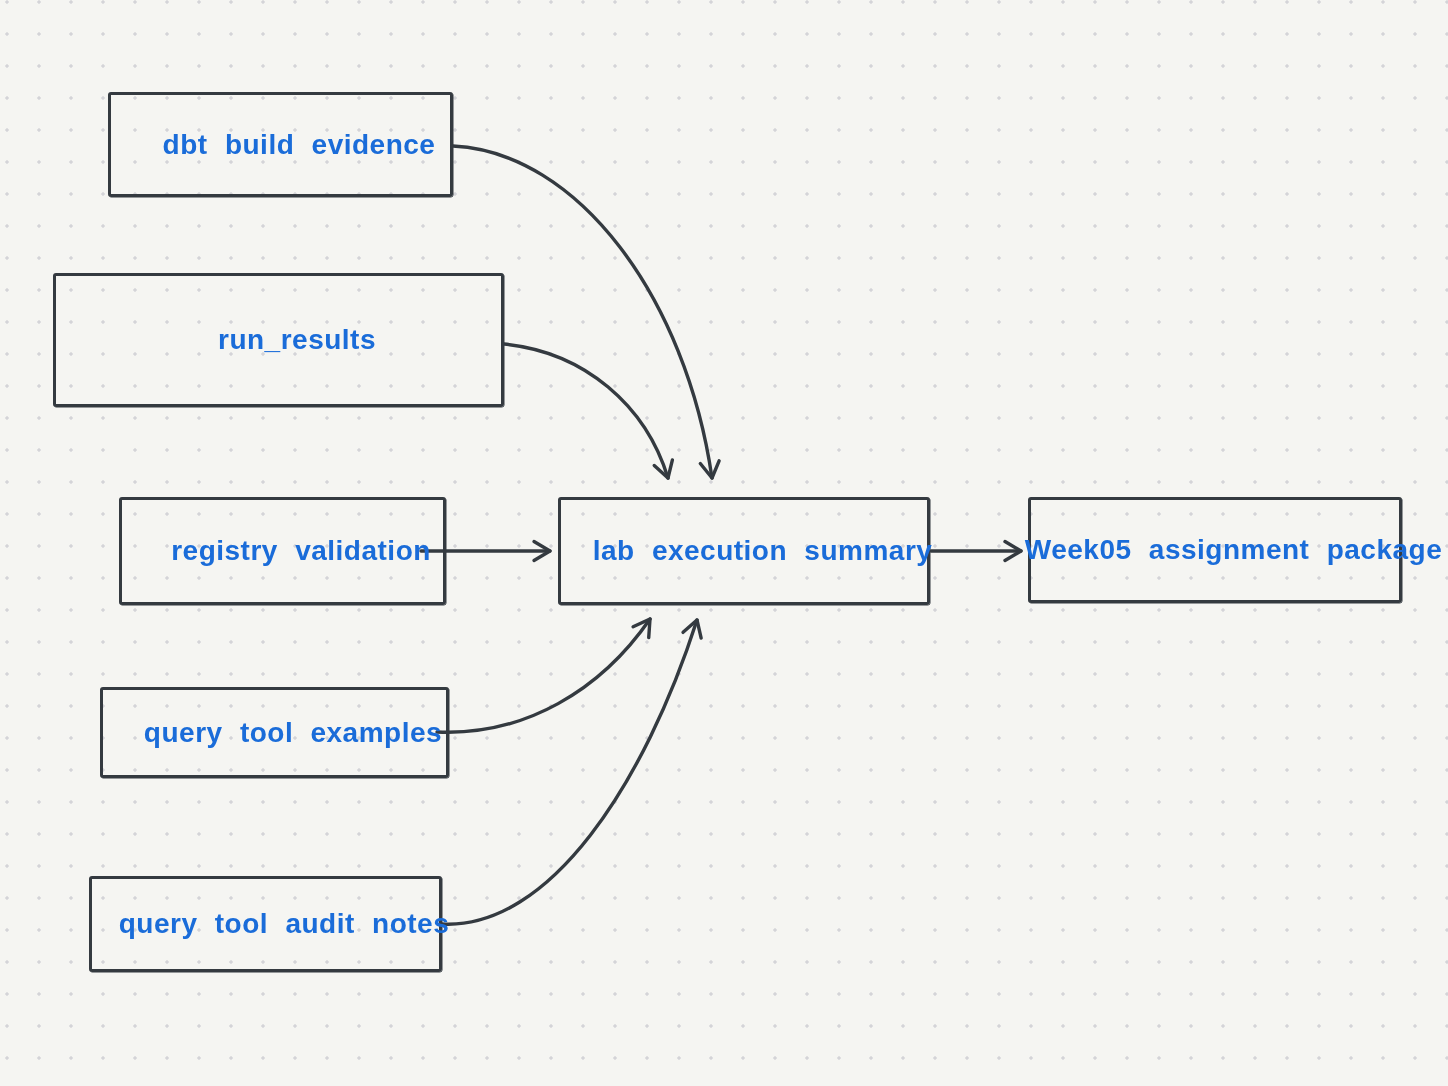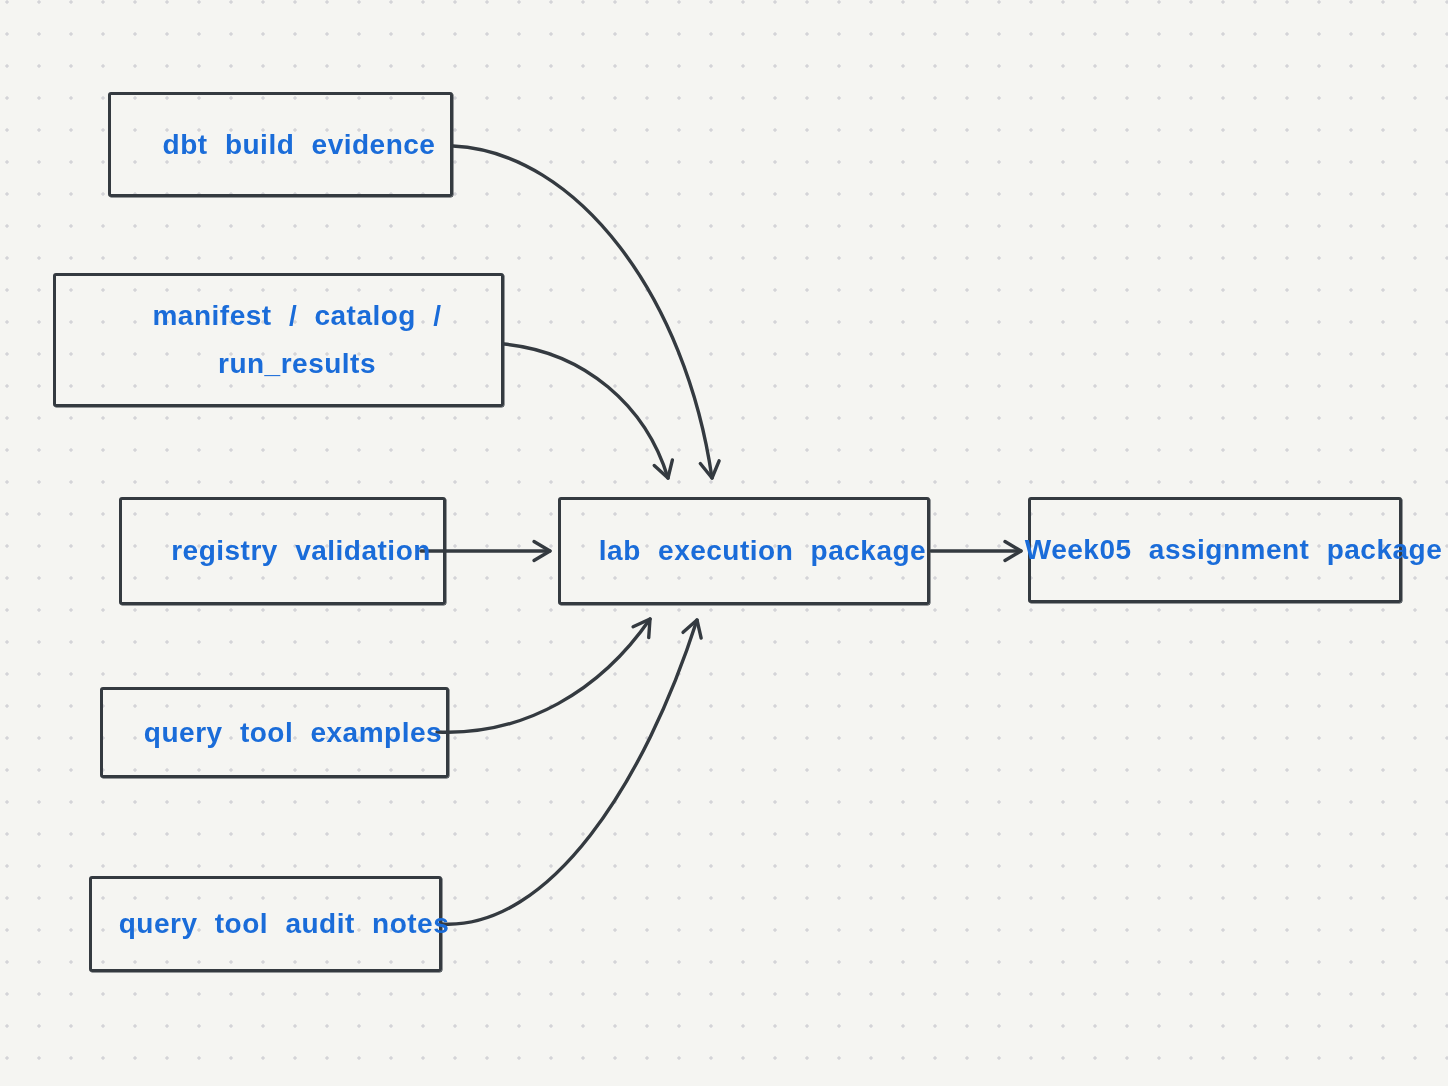--- a/index.html
+++ b/index.html
@@ -90,31 +90,30 @@
 
     <path class="edge" marker-end="url(#arrowhead)" d="M 931 551 L 1021 551"></path>
   </svg>
 
   <div class="node" style="left:108px; top:92px; width:345px; height:105px;">
     <span class="label">dbt build evidence</span>
   </div>
 
   <div class="node" style="left:53px; top:273px; width:451px; height:134px;">
     <span class="label">
-        <span class="line">manifest / catalog /</span>
         <span class="line">run_results</span>
       </span>
   </div>
 
   <div class="node" style="left:93px; top:497px; width:327px; height:108px;margin-left:26px;">
     <span class="label">registry validation</span>
   </div>
 
   <div class="node" style="left:558px; top:497px; width:372px; height:108px;">
-    <span class="label">lab execution package</span>
+    <span class="label">lab execution summary</span>
   </div>
 
   <div class="node" style="left:1028px; top:497px; width:374px; height:106px;">
     <span class="label">Week05 assignment package</span>
   </div>
 
   <div class="node" style="left:100px; top:687px; width:349px; height:91px;">
     <span class="label">query tool examples</span>
   </div>
 

